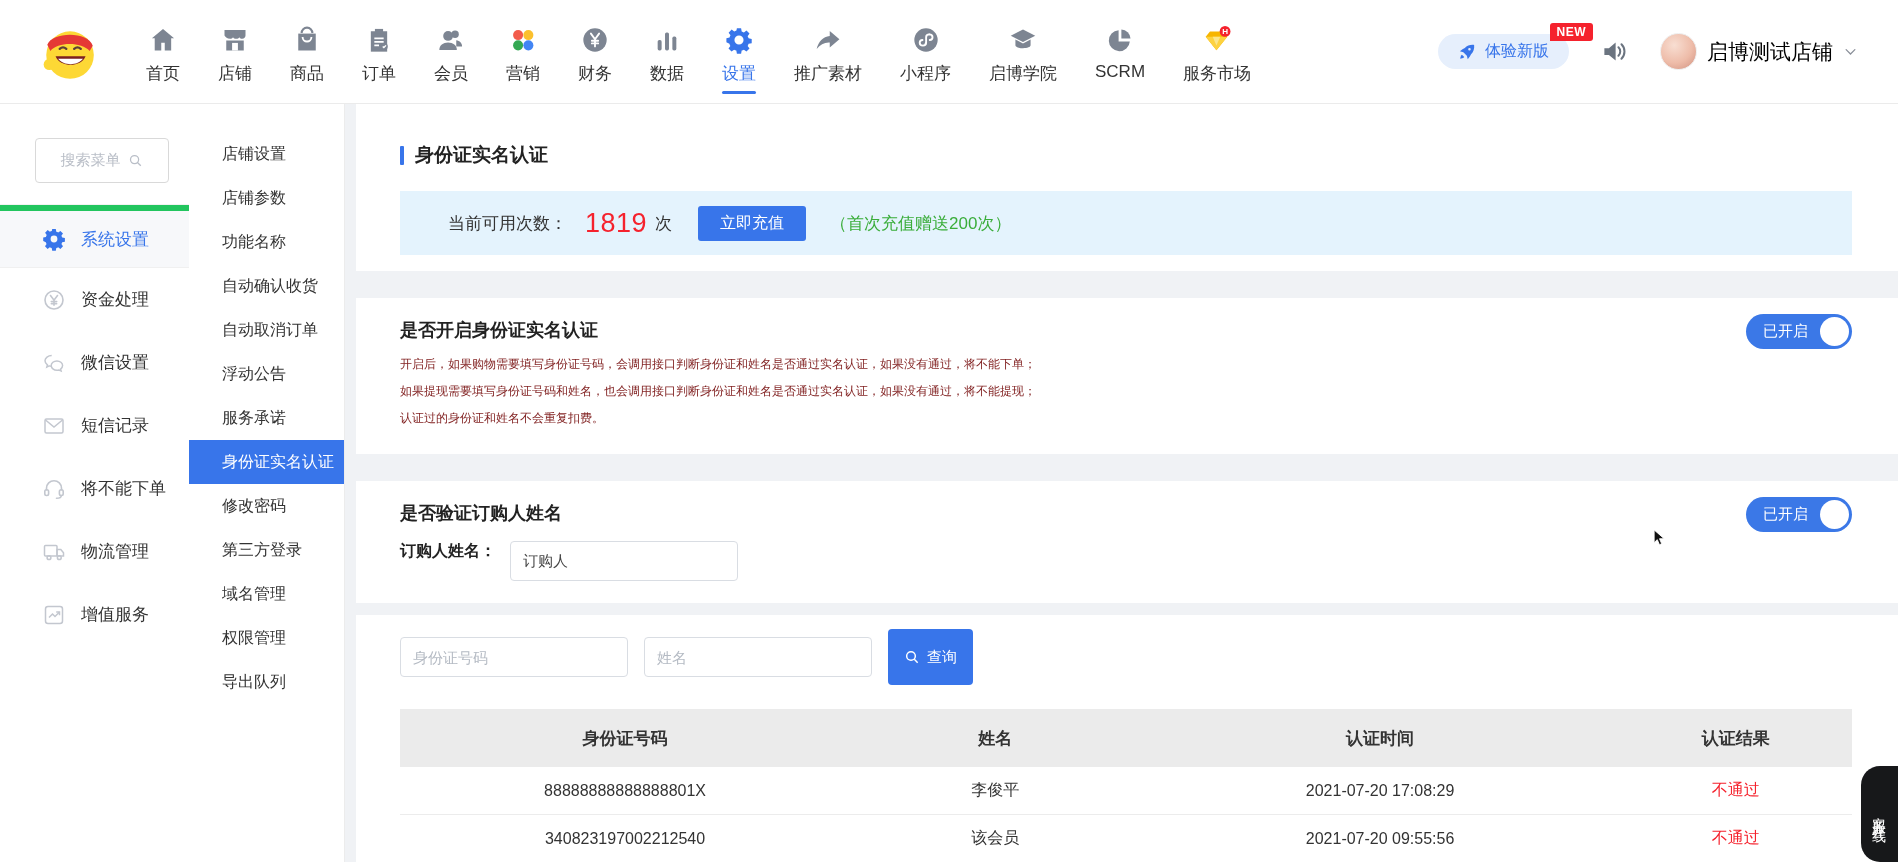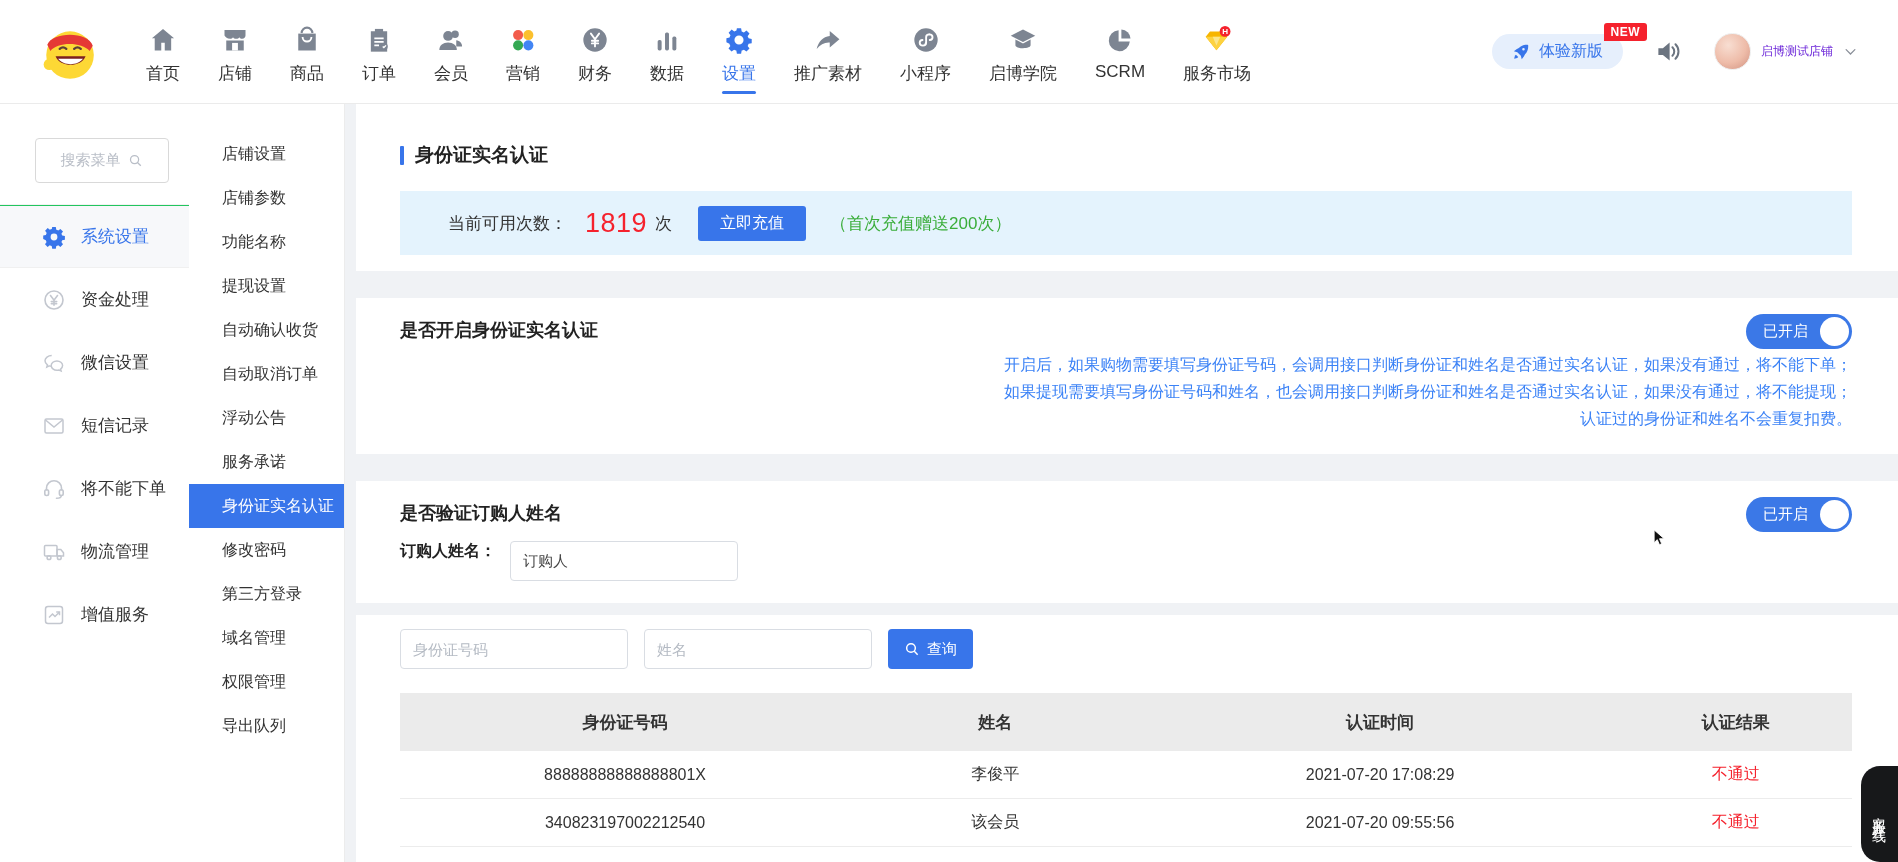--- a/index.html
+++ b/index.html
@@ -25,36 +25,36 @@
   .nav-right { margin-left:auto; display:flex; align-items:center; gap:32px; margin-right:40px; }
   .try-new { position:relative; background:#e6effc; color:#3875ea; border-radius:18px; height:35px;
              padding:0 20px; display:flex; align-items:center; gap:9px; font-size:16px; cursor:pointer; border:none; }
   .try-new .rk { width:18px; height:18px; color:#3875ea; }
   .new-badge { position:absolute; top:-11px; right:-24px; background:#f5222d; color:#fff; font-size:12px;
                font-weight:bold; padding:2px 7px; border-radius:3px 3px 3px 0; letter-spacing:.5px; }
   .speaker { width:27px; height:27px; color:#6b7480; cursor:pointer; }
   .account { display:flex; align-items:center; gap:10px; cursor:pointer; }
   .avatar { width:37px; height:37px; border-radius:50%;
             background:radial-gradient(circle at 38% 32%, #f8ded2, #eebca9 55%, #d79a88 90%); border:1px solid #eee; }
-  .acct-name { font-size:12px; color:#6d28d9; white-space:nowrap;text-align:right; }
+  .acct-name { font-size:21px; color:#000000; white-space:nowrap;text-align:right; }
   .chev { width:15px; height:15px; }
 
   
   .sidebar { position:absolute; top:104px; left:0; width:204px; bottom:0; background:#fff;
              border-right:1px solid #ececec; }
   .search-box { margin:34px auto 0; width:134px; height:45px; border:1px solid #d9d9d9; border-radius:4px;
                 display:flex; align-items:center; justify-content:center; gap:7px; color:#b9bec7;
                 font-size:15px; cursor:text; background:#fff; }
   .search-box .mg { width:15px; height:15px; color:#b9bec7; }
   .sidebar-sep { height:22px; border-bottom:1px solid #f2f2f2; }
   .side-item { height:63px; display:flex; align-items:center; gap:15px; padding-left:42px;
                font-size:17px; color:#333; cursor:pointer; white-space:nowrap; }
   .side-item .ic { width:24px; height:24px; color:#c3c7cf; flex:0 0 auto; }
   .side-item .ic svg { width:100%; height:100%; }
-  .side-item.active { color:#3875ea; background:#f7f8fa; border-top:1px solid #22c55e; border-bottom:1px solid #f0f0f0; }
+  .side-item.active { color:#3875ea; background:#f7f8fa; border-top:6px solid #22c55e; border-bottom:1px solid #f0f0f0; }
   .side-item.active .ic { color:#3875ea; }
 
   
   .submenu { position:absolute; top:104px; left:189px; width:156px; bottom:0; background:#fff;
              border-right:1px solid #ececec; padding-top:28px; }
   .sub-item { height:44px; display:flex; align-items:center; padding-left:33px; font-size:16px;
               color:#333; cursor:pointer; white-space:nowrap; }
   .sub-item.active { background:#3875ea; color:#fff; }
 
   
@@ -69,35 +69,35 @@
   .q-label { margin-right:10px; }
   .q-count { color:#f5222d; font-size:27px; margin:0 8px; letter-spacing:.5px; }
   .q-unit { margin-right:26px; }
   .recharge { background:#3875ea; border:none; color:#fff; font-size:16px; height:35px; padding:0 22px;
               border-radius:3px; cursor:pointer; margin-right:24px; font-family:inherit; }
   .q-note { color:#3aad3a; }
 
   .section { margin-top:27px; padding:20px 46px 22px 44px; position:relative; }
   .section + .section { }
   .sec-title { font-size:18px; font-weight:bold; color:#222; }
-  .sec-desc { margin-top:9px; font-size:16px; color:#3b82f6; line-height:27px;text-align:right; }
+  .sec-desc { margin-top:9px; font-size:12px; color:#7f1d1d; line-height:27px; }
   .field-row { margin-top:16px; display:flex; align-items:flex-start; gap:14px; }
   .field-label { font-size:16px; font-weight:bold; color:#222; }
   .text-input { width:228px; height:40px; border:1px solid #d9dde3; border-radius:4px; padding:0 12px;
                 font-size:15px; color:#444; font-family:inherit; outline:none; }
   .text-input::placeholder { color:#b4bac3; }
 
   .toggle { position:absolute; right:46px; top:16px; width:106px; height:35px; background:#3b78e7;
             border-radius:18px; display:flex; align-items:center; cursor:pointer; }
   .toggle .t-lbl { color:#fff; font-size:15px; margin-left:17px; white-space:nowrap; }
   .toggle .knob { position:absolute; right:3px; top:3px; width:29px; height:29px; background:#fff; border-radius:50%; }
 
   .card-d { margin-top:12px; padding:14px 46px 0 44px; height:330px; }
   .search-row { display:flex; align-items:center; gap:16px; }
-  .query-btn { background:#3875ea; border:none; color:#fff; font-size:15px; height:40px; padding:0 16px;
+  .query-btn { background:#3875ea; border:none; color:#fff; font-size:15px; height:56px; padding:0 16px;
                border-radius:4px; cursor:pointer; display:flex; align-items:center; gap:7px; font-family:inherit; }
   .query-btn .mg { width:16px; height:16px; color:#fff; }
 
   .table { margin-top:24px; }
   .t-head { display:flex; background:#ebebeb; height:58px; align-items:center; }
   .th { font-size:17px; font-weight:bold; color:#333; text-align:center; }
   .t-row { display:flex; height:48px; align-items:center; border-bottom:1px solid #ececec; background:#fff; }
   .td { font-size:16px; color:#333; text-align:center; }
   .c1 { width:31%; } .c2 { width:20%; } .c3 { width:33%; } .c4 { width:16%; }
   .td.c4 { color:#f5222d; }
@@ -382,23 +382,20 @@
 <div class="submenu">
 
 <div class="sub-item">
       <span>店铺设置</span>
     </div>
     <div class="sub-item">
       <span>店铺参数</span>
     </div>
     <div class="sub-item">
       <span>功能名称</span>
-    </div>
-    <div class="sub-item">
-      <span>提现设置</span>
     </div>
     <div class="sub-item">
       <span>自动确认收货</span>
     </div>
     <div class="sub-item">
       <span>自动取消订单</span>
     </div>
     <div class="sub-item">
       <span>浮动公告</span>
     </div>

